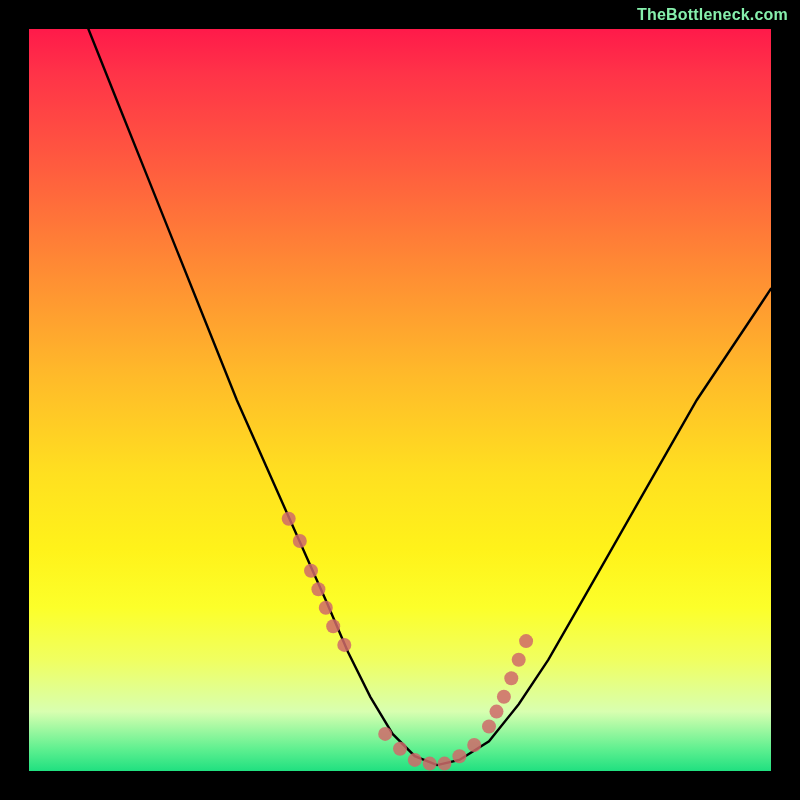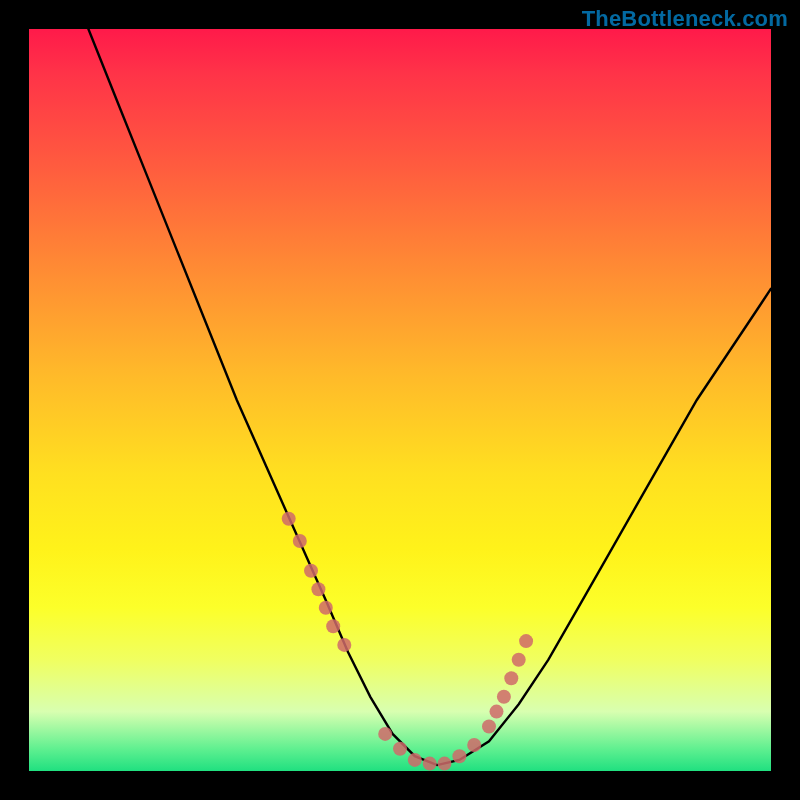--- a/index.html
+++ b/index.html
@@ -29,23 +29,23 @@
       #d8ffb0 92%,
       #60f090 97%,
       #20e080 100%
     );
   }
   .watermark {
     position: absolute;
     top: 6px;
     right: 12px;
     font-family: Arial, Helvetica, sans-serif;
-    font-size: 22px;
+    font-size: 16px;
     font-weight: 600;
-    color: #0369a1;
+    color: #86efac;
     letter-spacing: 0.2px;
   }
   svg.curve {
     position: absolute;
     left: 0; top: 0;
     width: 742px; height: 742px;
   }
 </style>
 </head>
 <body>

